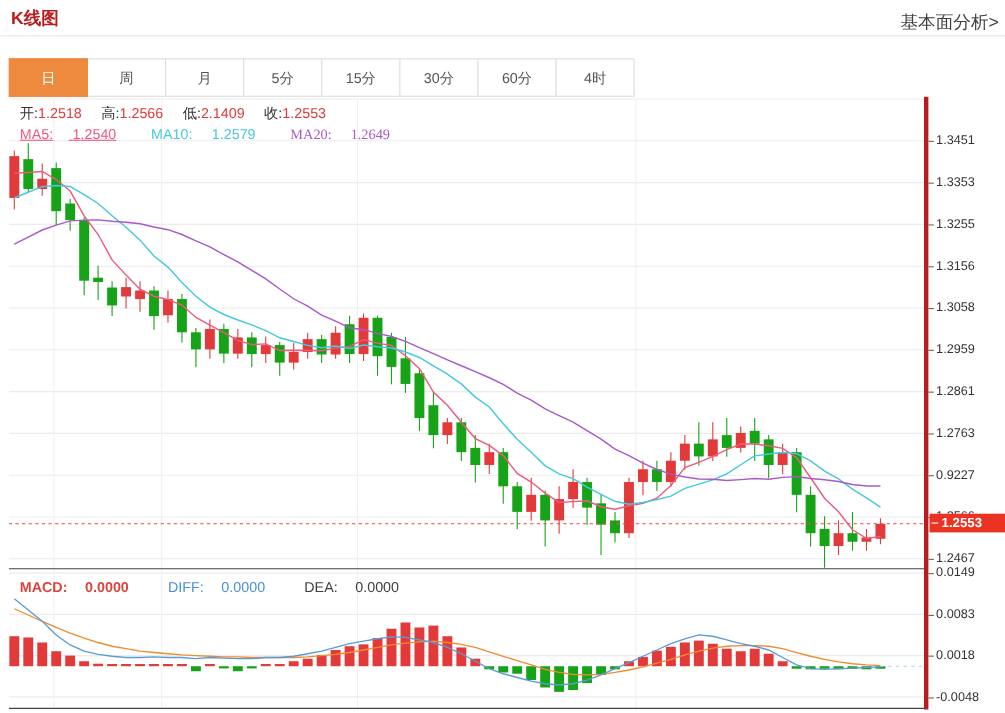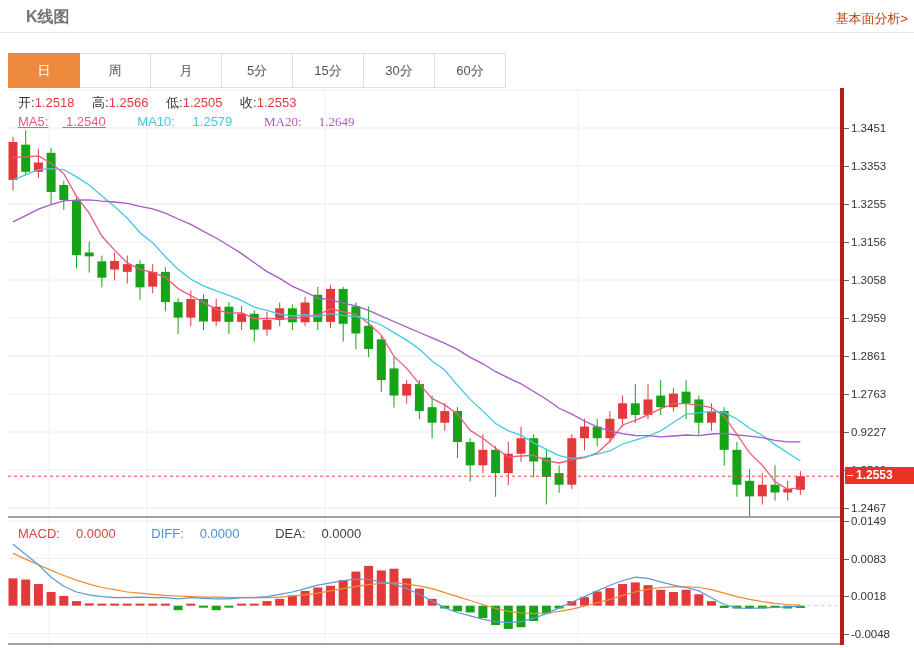--- a/index.html
+++ b/index.html
@@ -1,39 +1,39 @@
 <!DOCTYPE html>
 <html><head>
 <meta charset="utf-8">
 <style>
   html,body{margin:0;padding:0;background:#fff;}
   .page{position:relative;width:914px;height:648px;background:#fff;overflow:hidden;
         font-family:"Liberation Sans","DejaVu Sans",sans-serif;}
   
-  .title{position:absolute;left:10px;top:7px;font-size:16px;font-weight:bold;color:#737373;margin-left:16px;}
-  .fund-link{position:absolute;right:6px;top:10px;font-size:13px;color:#c2410c;text-decoration:none;cursor:pointer;}
+  .title{position:absolute;left:10px;top:7px;font-size:16px;font-weight:bold;color:#b91c1c;}
+  .fund-link{position:absolute;right:6px;top:10px;font-size:16px;color:#404040;text-decoration:none;cursor:pointer;}
   .hdr-divider{position:absolute;left:0;top:32px;width:914px;height:1px;background:#e7e7e7;}
   
   .tabs{position:absolute;left:8px;top:53px;display:flex;}
   .tab{width:70px;height:33px;line-height:33px;text-align:center;font-size:13px;color:#555;
        background:#fff;border:1px solid #ddd;margin-left:-1px;cursor:pointer;}
   .tab:first-child{margin-left:0;}
   .tab.active{background:#ee8a3e;border-color:#ee8a3e;color:#fff;position:relative;z-index:2;}
   
   .chart-wrap{position:absolute;left:8px;top:88px;width:906px;height:560px;}
   #chart-svg{position:absolute;left:0;top:0;}
   .overlay{position:absolute;font-size:13px;white-space:nowrap;z-index:3;pointer-events:none;}
   .ohlc-line{left:10px;top:6px;color:#333;}
   .ohlc-line b{font-weight:normal;color:#e23a3a;margin-right:14px;}
   .ma-line{left:10px;top:26px;}
   .ma-line span{margin-right:14px;}
   .c-ma5{color:#ee5a7d;text-decoration:underline;} .c-ma10{color:#45c8e0;} .c-ma20{color:#aa59c8;font-family:Liberation Serif, serif;}
   .macd-line{left:10px;top:438px;}
   .macd-line span{margin-right:16px;}
-  .c-macd{color:#d9443f;} .c-diff{color:#4a90d9;} .c-dea:{color:#ef8b31;} .c-dea{color:#404040;}
+  .c-macd{color:#d9443f;font-weight:bold;} .c-diff{color:#4a90d9;} .c-dea:{color:#ef8b31;} .c-dea{color:#404040;}
   
   .axis{position:absolute;left:832px;top:0;width:74px;height:557px;border-left:4px solid #b91c1c;}
   .axis-label{position:absolute;left:7px;font-size:11.5px;color:#333;line-height:14px;}
   .axis-label::before{content:"";position:absolute;left:-7px;top:7px;width:5px;height:1px;background:#666;}
   .price-badge{position:absolute;left:1px;width:72px;height:17px;background:#ea3323;color:#fff;
                font-size:12px;font-weight:bold;line-height:17px;text-align:left;padding-left:11px;z-index:4;}
   .price-badge::before{content:"";position:absolute;left:2px;top:8px;width:6px;height:1px;background:#fff;}
 </style>
 </head>
 <body>
@@ -44,20 +44,21 @@
   <div class="hdr-divider"></div>
 
   <div class="tabs">
     <div class="tab active">日</div>
     <div class="tab">周</div>
     <div class="tab">月</div>
     <div class="tab">5分</div>
     <div class="tab">15分</div>
     <div class="tab">30分</div>
     <div class="tab">60分</div>
+    <div class="tab">4时</div>
   </div>
 
   <div class="chart-wrap">
     <svg id="chart-svg" width="832" height="557">
         <g>
           <line x1="0" y1="2" x2="832" y2="2" stroke="#ececec" stroke-width="1"></line>
           <line x1="0" y1="40" x2="832" y2="40" stroke="#ececec" stroke-width="1"></line>
           <line x1="0" y1="78" x2="832" y2="78" stroke="#ececec" stroke-width="1"></line>
           <line x1="0" y1="116" x2="832" y2="116" stroke="#ececec" stroke-width="1"></line>
           <line x1="0" y1="154" x2="832" y2="154" stroke="#ececec" stroke-width="1"></line>
@@ -279,21 +280,21 @@
           <rect x="787.9" y="517.6590909090909" width="9" height="2.272727272727273" fill="#17a317"></rect>
         </g>
         <polyline points="5.0,465.4 17.7,471.1 30.4,476.8 43.1,482.4 55.8,487.5 68.5,492.1 81.2,496.1 93.9,499.5 106.6,501.7 119.3,504.0 132.0,505.2 144.7,506.3 157.4,507.4 170.1,508.0 182.8,508.6 195.5,509.1 208.2,509.1 220.9,509.7 233.6,509.7 246.3,509.7 259.0,509.7 271.7,509.1 284.4,508.0 297.1,506.9 309.8,505.2 322.5,502.9 335.2,500.6 347.9,498.3 360.6,496.6 373.3,495.5 386.0,494.9 398.7,496.1 411.4,497.8 424.1,500.6 436.8,504.6 449.5,508.6 462.2,512.5 474.9,516.5 487.6,520.5 500.3,523.3 513.0,525.0 525.7,525.6 538.4,525.0 551.1,523.3 563.8,521.1 576.5,518.2 589.2,514.8 601.9,511.4 614.6,507.4 627.3,504.0 640.0,501.2 652.7,499.5 665.4,498.9 678.1,498.9 690.8,499.5 703.5,501.7 716.2,505.2 728.9,508.6 741.6,511.4 754.3,513.7 767.0,515.4 779.7,516.5 792.4,517.1" fill="none" stroke="#ef8b31" stroke-width="1.2"></polyline>
         <polyline points="5.0,456.3 17.7,466.5 30.4,476.8 43.1,489.2 55.8,498.3 68.5,504.0 81.2,506.9 93.9,508.6 106.6,509.7 119.3,509.7 132.0,509.1 144.7,509.7 157.4,509.7 170.1,510.8 182.8,509.7 195.5,510.3 208.2,510.8 220.9,510.8 233.6,509.7 246.3,509.7 259.0,508.6 271.7,506.3 284.4,504.0 297.1,500.6 309.8,497.2 322.5,494.9 335.2,492.7 347.9,491.0 360.6,491.5 373.3,493.8 386.0,496.1 398.7,500.6 411.4,506.3 424.1,513.1 436.8,519.9 449.5,524.5 462.2,527.9 474.9,531.3 487.6,533.6 500.3,534.7 513.0,533.6 525.7,530.2 538.4,525.6 551.1,519.9 563.8,514.3 576.5,508.6 589.2,502.9 601.9,497.2 614.6,492.7 627.3,489.2 640.0,490.4 652.7,493.8 665.4,497.2 678.1,499.5 690.8,502.9 703.5,509.7 716.2,516.5 728.9,519.9 741.6,520.5 754.3,519.9 767.0,519.4 779.7,518.8 792.4,518.2" fill="none" stroke="#5b9bd5" stroke-width="1.2"></polyline>
         <line x1="792.4" y1="517.6590909090909" x2="832" y2="517.6590909090909" stroke="#a5d8ea" stroke-width="1" stroke-dasharray="3,4"></line>
       </svg>
 
     <div class="overlay ohlc-line">
       <span>开:</span><b>1.2518</b>
       <span>高:</span><b>1.2566</b>
-      <span>低:</span><b>1.2505</b>
+      <span>低:</span><b>2.1409</b>
       <span>收:</span><b>1.2553</b>
     </div>
 
     <div class="overlay ma-line">
       <span class="c-ma5"><span>MA5:</span> <span>1.2540</span></span>
       <span class="c-ma10"><span>MA10:</span> <span>1.2579</span></span>
       <span class="c-ma20"><span>MA20:</span> <span>1.2649</span></span>
     </div>
 
     <div class="overlay macd-line">

